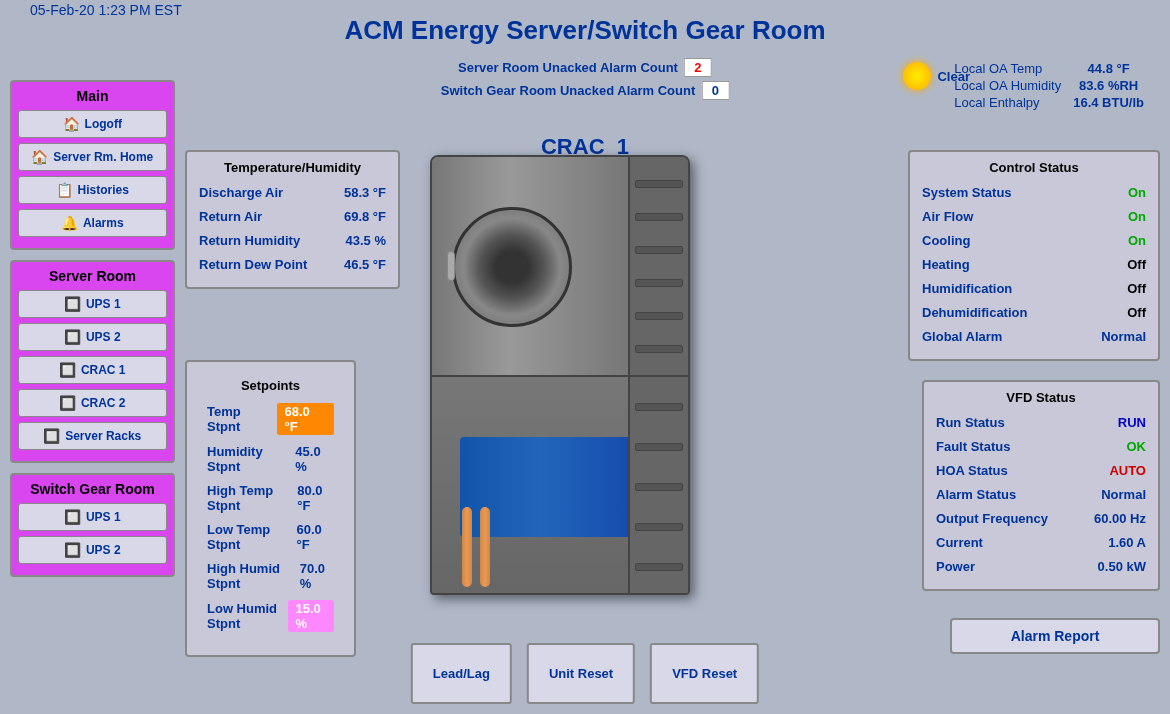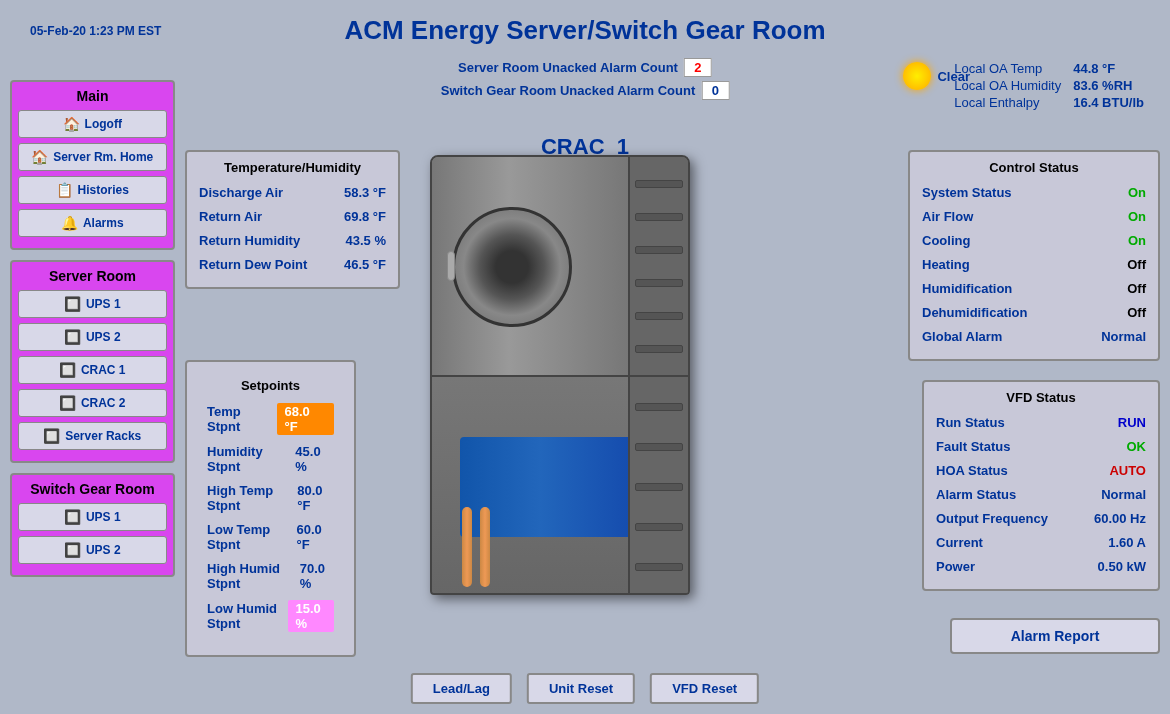--- a/index.html
+++ b/index.html
@@ -17,24 +17,24 @@
       position: absolute;
       top: 0; left: 0; right: 0;
       height: 60px;
       display: flex;
       align-items: center;
       justify-content: center;
     }
     #datetime {
       position: absolute;
       left: 30px;
-      top: 24px;
-      color: #003399;
-      font-size: 12px;
-      font-weight: bold;
+      top: 2px;
+      color: #003399;
+      font-size: 14px;
+      font-weight: normal;
     }
     #main-title {
       font-size: 26px;
       font-weight: bold;
       color: #003399;
       text-align: center;
     }
 
     
     #alarm-counts {
@@ -68,21 +68,21 @@
     
     #local-info {
       position: absolute;
       top: 60px;
       right: 20px;
       font-size: 13px;
       color: #003399;
     }
     #local-info table { border-collapse: collapse; }
     #local-info td { padding: 1px 6px; }
-    #local-info td:last-child { text-align: left; font-weight: bold; }
+    #local-info td:last-child { text-align: center; font-weight: bold; }
 
     
     #weather-icon {
       position: absolute;
       top: 62px;
       right: 200px;
       display: flex;
       align-items: center;
       gap: 6px;
     }
@@ -288,21 +288,21 @@
     
     #bottom-buttons {
       position: absolute;
       bottom: 10px;
       left: 50%;
       transform: translateX(-50%);
       display: flex;
       gap: 15px;
     }
     .bottom-btn {
-      padding: 6px 20px;
+      padding: 21px 20px;
       background: #d8d8e8;
       border: 2px solid #888;
       border-radius: 3px;
       font-weight: bold;
       font-size: 13px;
       color: #003399;
       cursor: pointer;
     }
 
     

